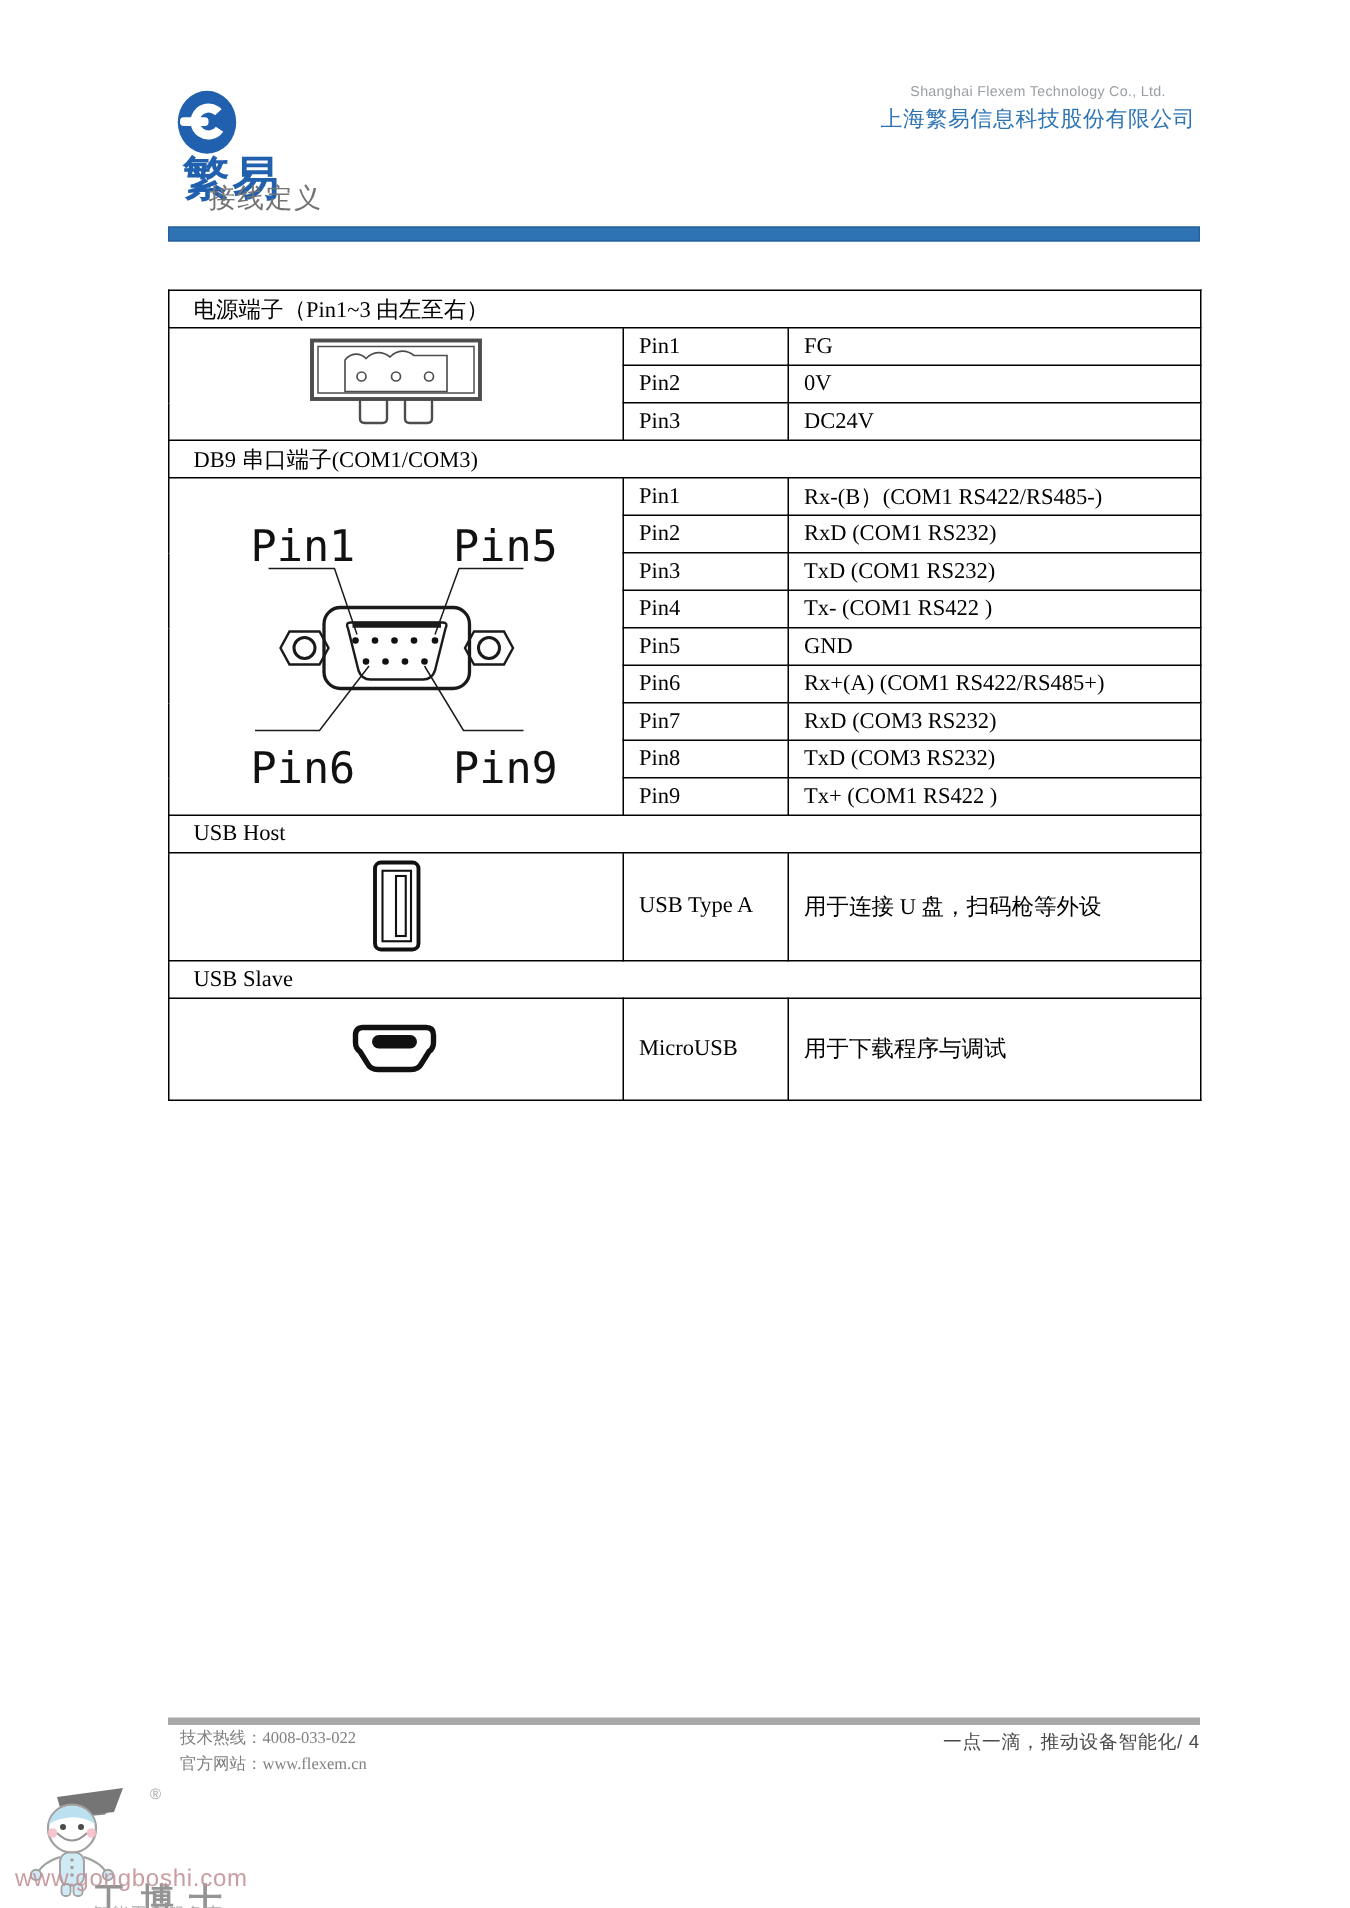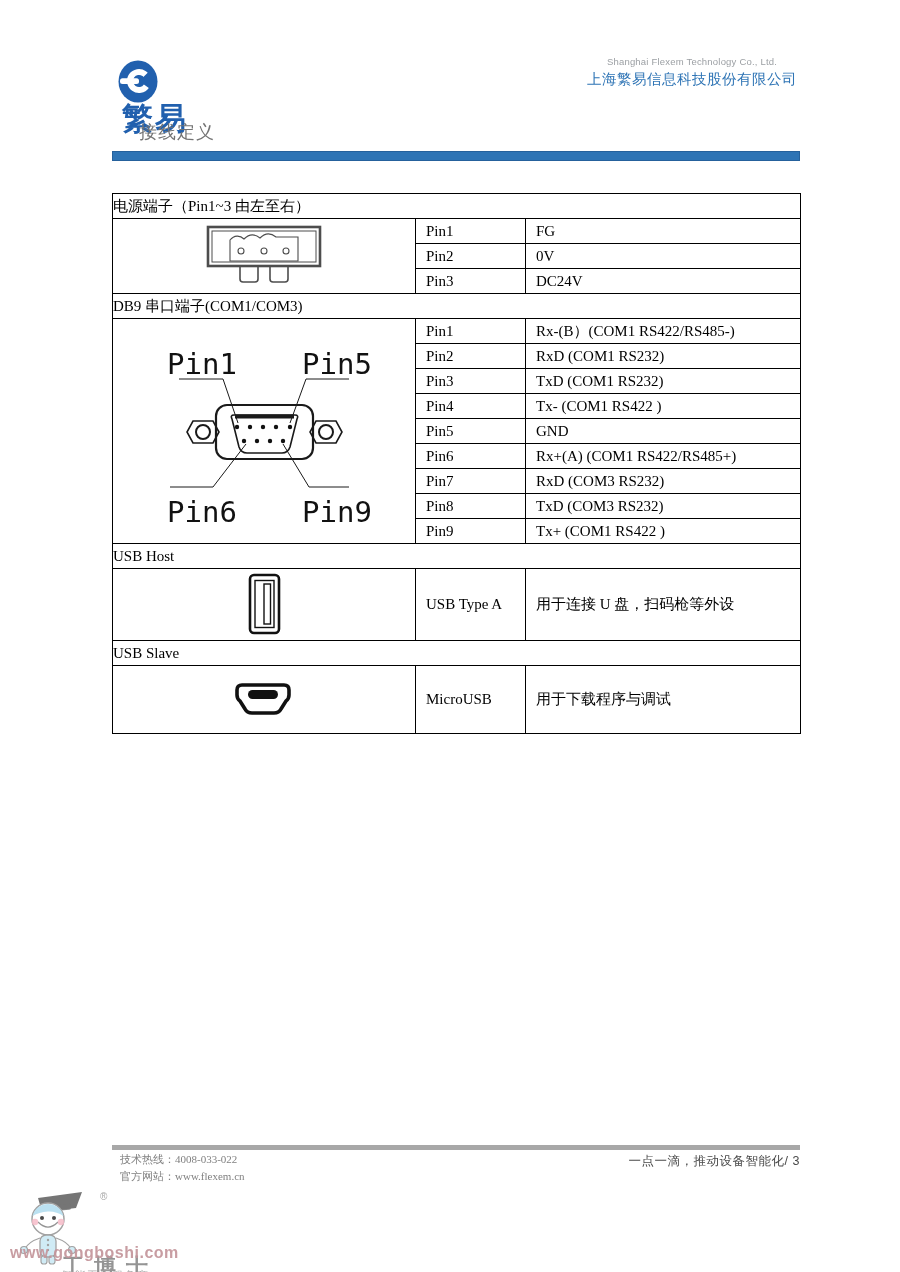--- a/index.html
+++ b/index.html
@@ -16,35 +16,35 @@
   .company-en{font-size:9.5px;color:#9b9fa3;letter-spacing:.2px;}
   .company-zh{font-size:14.5px;font-weight:normal;color:#2E74B5;margin-top:3px;letter-spacing:.5px;}
 
   .page-title{left:117px;top:120px;font-size:18px;font-weight:normal;letter-spacing:1px;color:#737373;margin-left:22px;}
   .title-bar{left:112px;top:151px;width:688px;height:10px;background:#2E74B5;border:1px solid #25619c;box-sizing:border-box;}
 
   
   .spec-table{left:112px;top:193px;width:688px;border-collapse:collapse;table-layout:fixed;
     font-family:"Liberation Serif","DejaVu Serif",serif;font-size:15px;color:#000;}
   .spec-table td{border:1px solid #000;padding:0 0 0 10px;vertical-align:middle;overflow:hidden;}
-  .spec-table td.sec{padding-left:0;height:24px;}
+  .spec-table td.sec{padding-left:16px;height:24px;}
   .spec-table td.pin{height:24px;}
   .spec-table td.img{padding:0;text-align:left;}
   .spec-table svg{display:block;}
 
   
   .footer-bar{left:112px;top:1145px;width:688px;height:5px;background:#a8a8a8;}
   .foot-left{left:120px;top:1151px;font-family:Liberation Serif, serif;font-size:11px;color:#808080;line-height:17px;}
   .foot-right{right:100px;top:1153px;font-size:12.5px;color:#4a4a4a;letter-spacing:.5px;}
 
   
   .wm{opacity:.92;}
   .wm-name{left:62px;top:1252px;font-family:Liberation Mono, monospace;font-size:22px;font-weight:600;color:#8c8c8c;letter-spacing:10px;}
   .wm-sub{left:62px;top:1229px;font-size:11px;color:#a8a8a8;letter-spacing:1.5px;margin-top:39px;}
-  .wm-url{left:10px;top:1244px;font-size:16px;font-weight:bold;color:#c4959b;letter-spacing:.5px;}
+  .wm-url{left:10px;top:1244px;font-size:16px;font-weight:normal;color:#c4959b;letter-spacing:.5px;}
   .wm-reg{left:100px;top:1191px;font-size:10px;color:#9c9c9c;}
 </style>
 </head>
 <body>
 
 <div class="abs logo-wrap">
   <svg width="40" height="43" viewBox="0 0 40 43">
     <ellipse cx="20" cy="21.5" rx="19.5" ry="21" fill="#2160AE"></ellipse>
     <circle cx="21" cy="21" r="9" fill="none" stroke="#ffffff" stroke-width="6" stroke-dasharray="44 13" transform="rotate(35 21 21)"></circle>
     <rect x="2" y="18.2" width="19" height="5.8" rx="2.5" fill="#ffffff"></rect>
@@ -210,21 +210,21 @@
     <td class="pin">用于下载程序与调试</td>
   </tr>
   </tbody>
 </table>
 
 <div class="abs footer-bar"></div>
 <div class="abs foot-left">
   <div>技术热线：4008-033-022</div>
   <div>官方网站：www.flexem.cn</div>
 </div>
-<div class="abs foot-right">一点一滴，推动设备智能化/ 3</div>
+<div class="abs foot-right">一点一滴，推动设备智能化/ 4</div>
 
 <svg class="abs wm" style="left:8px;top:1186px;" width="150" height="84" viewBox="0 0 150 84">
 
   <polygon points="30,12 74,6 68,22 34,26" fill="#4f4f4f" opacity="0.85"></polygon>
   <rect x="33" y="19" width="30" height="6" rx="2" fill="#6a6a6a" opacity="0.85" transform="rotate(-5 48 22)"></rect>
 
   <circle cx="40" cy="33" r="16" fill="#ffffff" stroke="#9a9a9a" stroke-width="1.5"></circle>
   <path d="M24.5,30 A16,16 0 0 1 55.5,30 Q48,25 40,25.5 Q31,26 24.5,30 Z" fill="#aedcee" opacity="0.9"></path>
   <circle cx="34" cy="32" r="2" fill="#3c3c3c"></circle>
     <circle cx="46" cy="32" r="2" fill="#3c3c3c"></circle>

